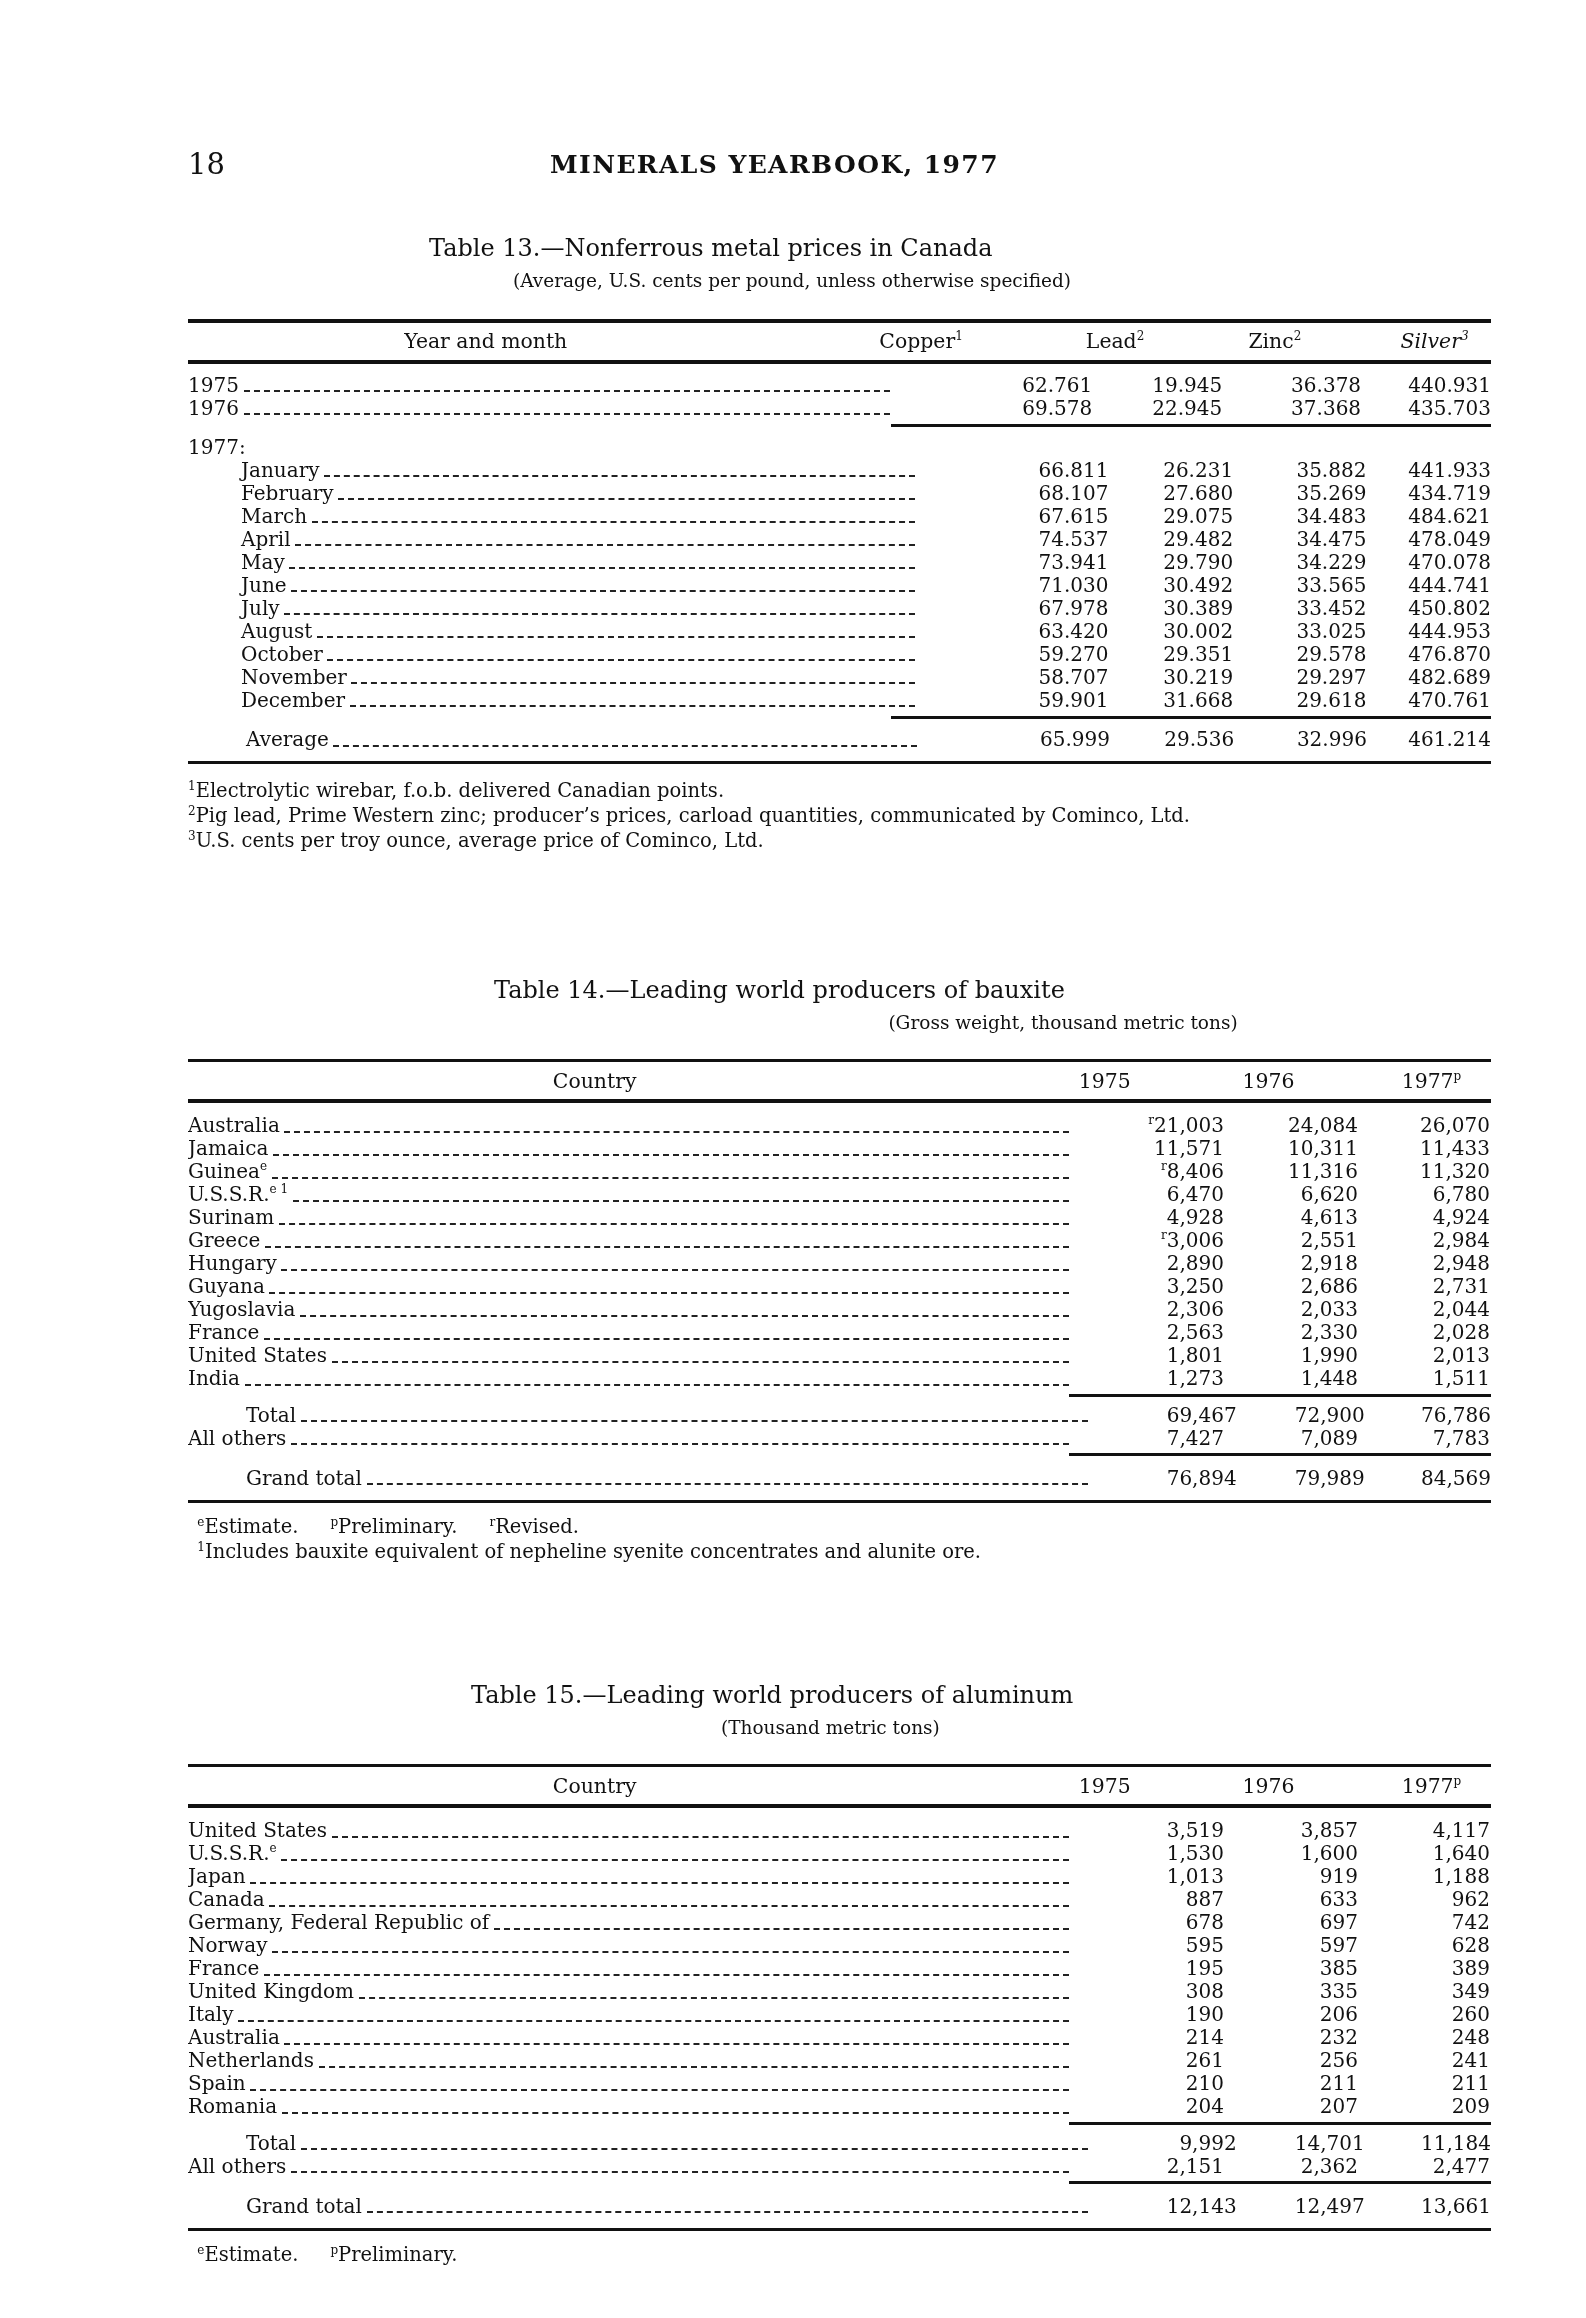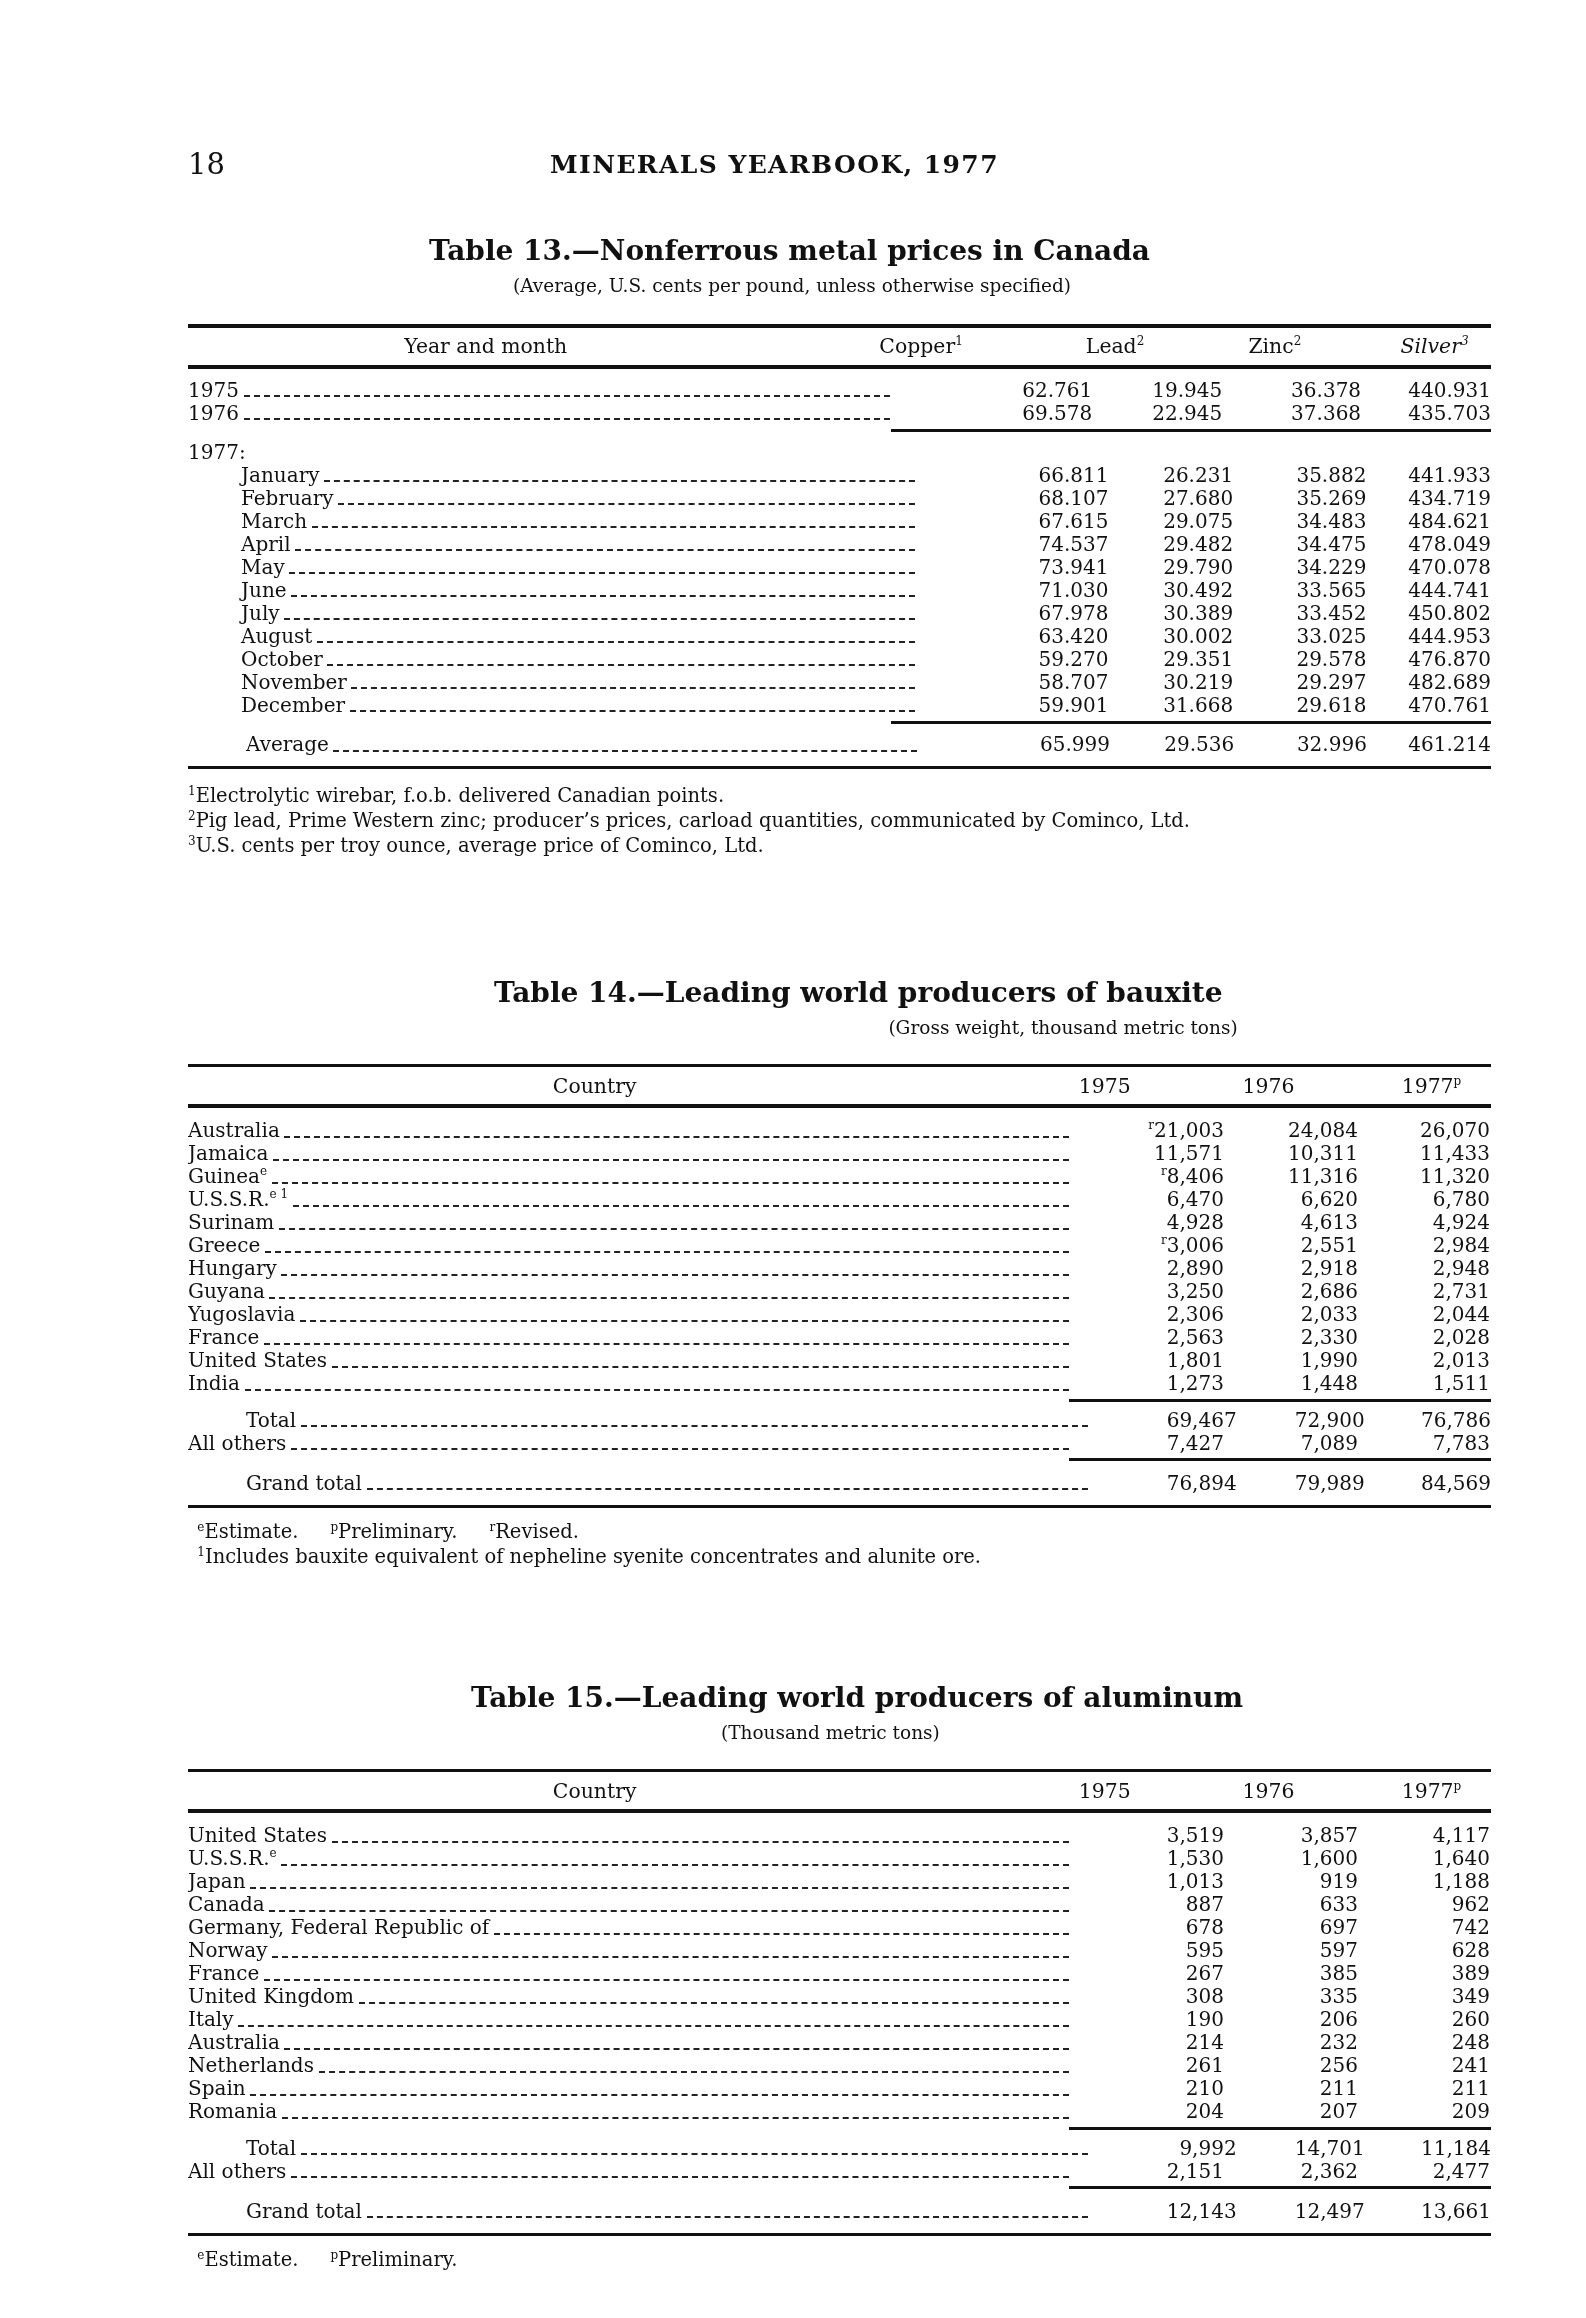--- a/index.html
+++ b/index.html
@@ -5,21 +5,21 @@
   html, body { margin:0; padding:0; background:#ffffff; }
   body {
     width:1586px; height:2533px; position:relative; overflow:hidden;
     font-family:"DejaVu Serif","Liberation Serif",serif; color:#111;
   }
   .page-header { position:absolute; top:147px; left:188px; width:881px; height:42px; }
   .page-num { position:absolute; left:0; top:0; font-size:29px; }
   .running-title { position:absolute; left:362px; top:2.8px; font-size:25px; font-weight:bold; letter-spacing:1.4px; }
 
   .tbl-block { position:absolute; left:188px; width:1303px; }
-  .tbl-title { text-align:center; font-weight:bold; font-size:28px; margin-left:223px; }
+  .tbl-title { text-align:center; font-weight:normal; font-size:24px; margin-left:223px; }
   .tbl-sub { text-align:center; font-size:18.5px; margin-top:8.3px; margin-left:223px; }
   .rule-thick { height:3.7px; background:#111; }
   .rule-part { height:3.2px; background:#111; }
   .hdr { display:flex; align-items:center; height:37px; font-size:20.4px;gap:43px; }
   .row { display:flex; align-items:flex-end; height:23px; font-size:20px; line-height:23px; }
   .stub { display:flex; align-items:flex-end; overflow:hidden; white-space:nowrap; }
   .stub .lbl { flex:0 0 auto; padding-right:4.6px; }
   .stub .dots { flex:1 1 auto; border-bottom:2.3px dashed #222; margin-bottom:4.6px; height:0; min-width:4.6px; }
   .num { text-align:right; font-variant-numeric:tabular-nums; }
   sup { font-size:12px; line-height:0; vertical-align:super; }
@@ -461,21 +461,21 @@
         </div>
         <div class="num" style="width:155px"><span>595</span></div>
         <div class="num" style="width:134px">597</div>
         <div class="num" style="width:132px">628</div>
       </div>
       <div class="row">
         <div class="stub " style="width:881px">
           <span class="lbl"><span>France</span><sup></sup></span>
           <span class="dots"></span>
         </div>
-        <div class="num" style="width:155px"><span>267</span></div>
+        <div class="num" style="width:155px"><span>195</span></div>
         <div class="num" style="width:134px">385</div>
         <div class="num" style="width:132px">389</div>
       </div>
       <div class="row">
         <div class="stub " style="width:881px">
           <span class="lbl"><span>United Kingdom</span><sup></sup></span>
           <span class="dots"></span>
         </div>
         <div class="num" style="width:155px"><span>308</span></div>
         <div class="num" style="width:134px">335</div>

